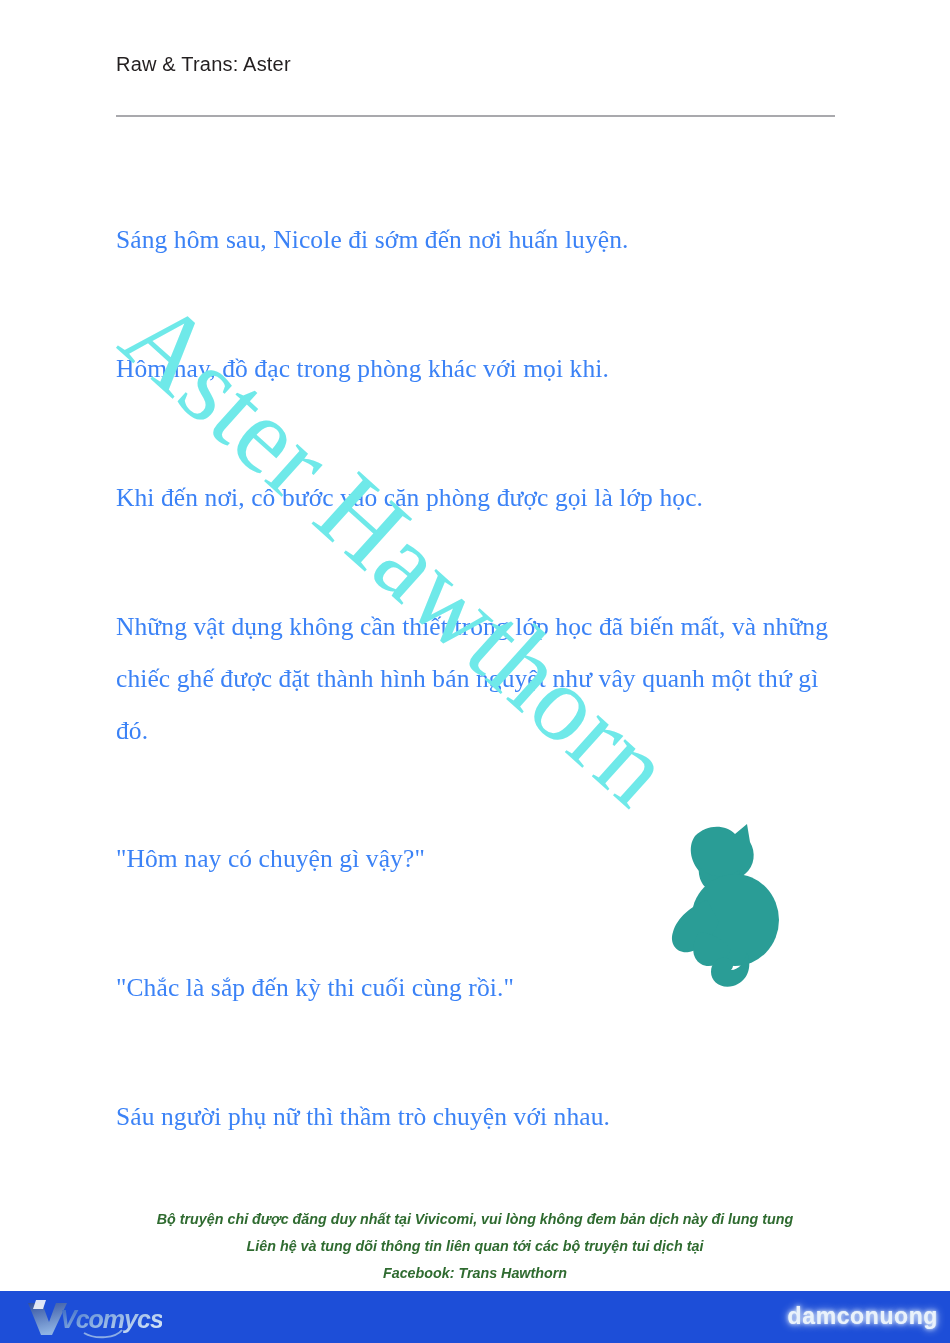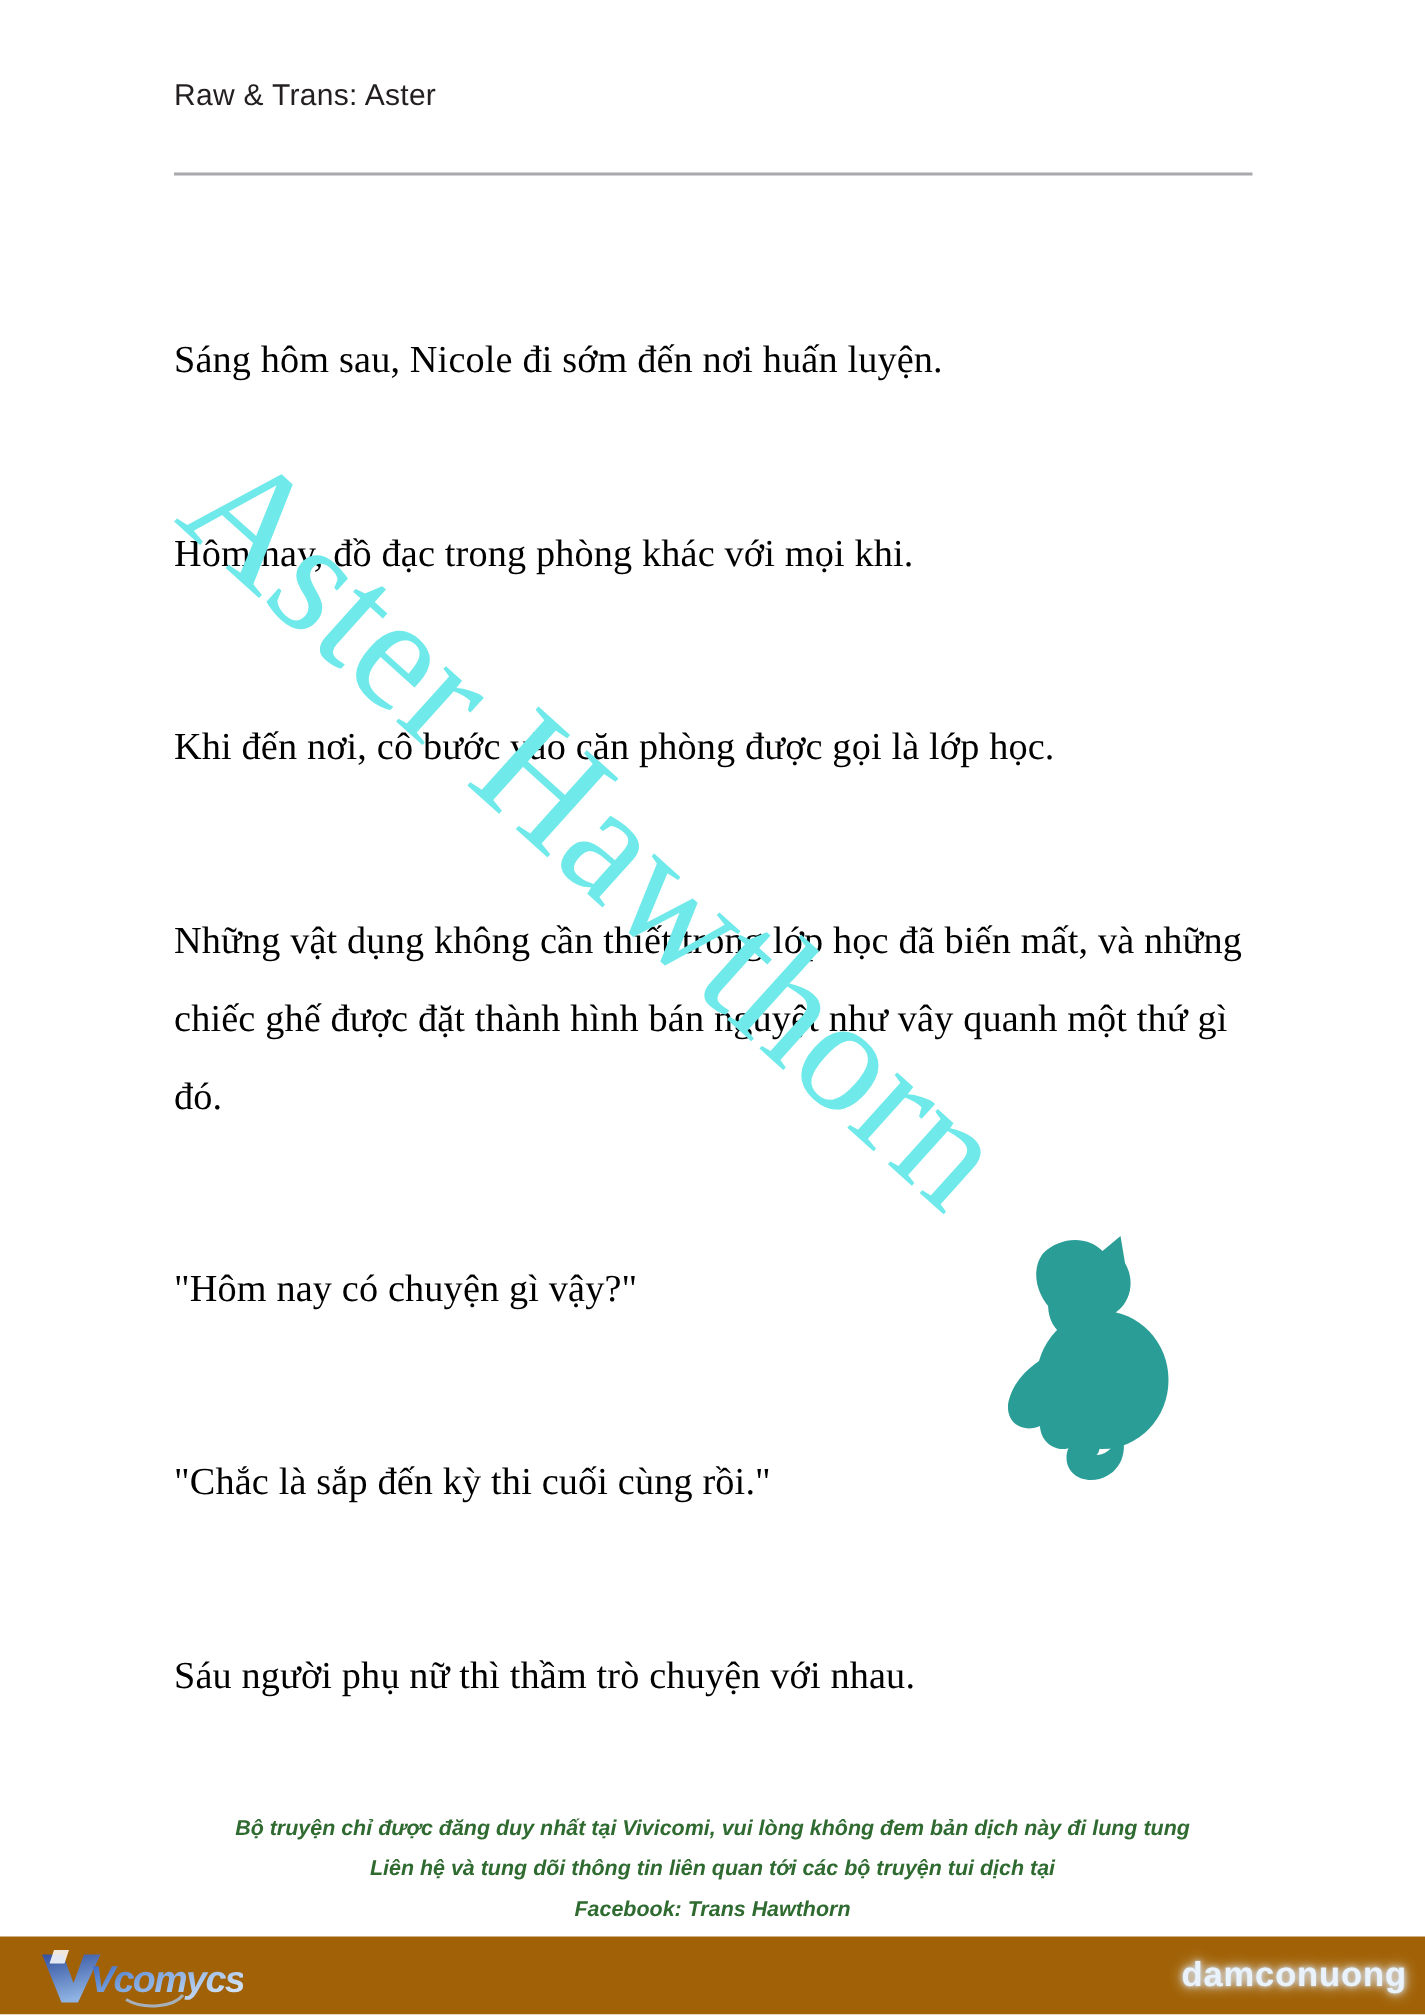--- a/index.html
+++ b/index.html
@@ -63,21 +63,21 @@
     position: absolute;
     left: 116px;
     top: 214px;
     width: 730px;
     z-index: 2;
   }
   .para {
     font-family: "Liberation Serif", serif;
     font-size: 25.5px;
     line-height: 52px;
-    color: #000000;
+    color: #3b82f6;
     margin: 0 0 77px 0;
     letter-spacing: 0.1px;
   }
   .para.tight { margin-bottom: 76px; }
   .para:last-child { margin-bottom: 0; }
 
   
   .cat {
     position: absolute;
     left: 655px;
@@ -107,21 +107,21 @@
     white-space: nowrap;
   }
 
   
   .bottom-bar {
     position: absolute;
     left: 0;
     right: 0;
     bottom: 0;
     height: 52px;
-    background: #a16207;
+    background: #1d4ed8;
     z-index: 5;
   }
   .brand-logo {
     position: absolute;
     left: 22px;
     top: 4px;
     width: 140px;
     height: 44px;
   }
   .site-mark {

